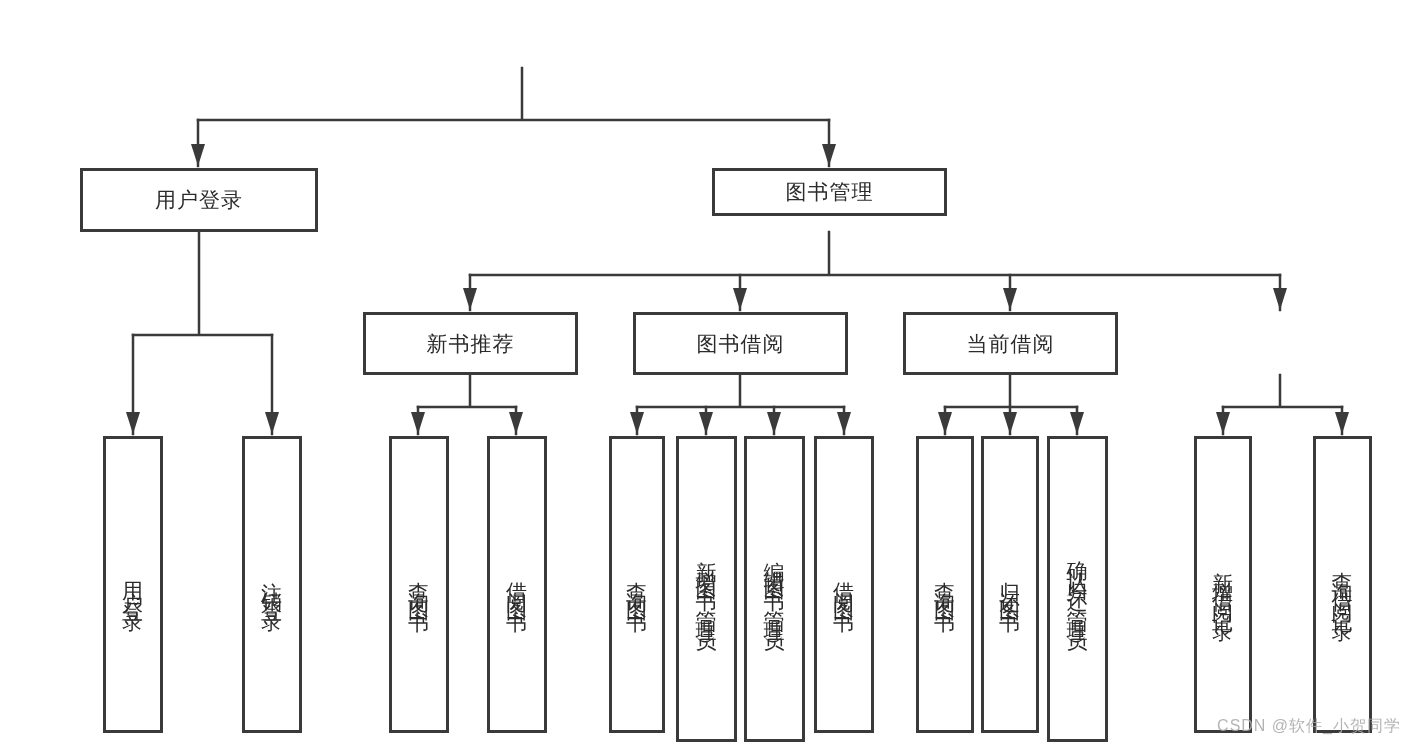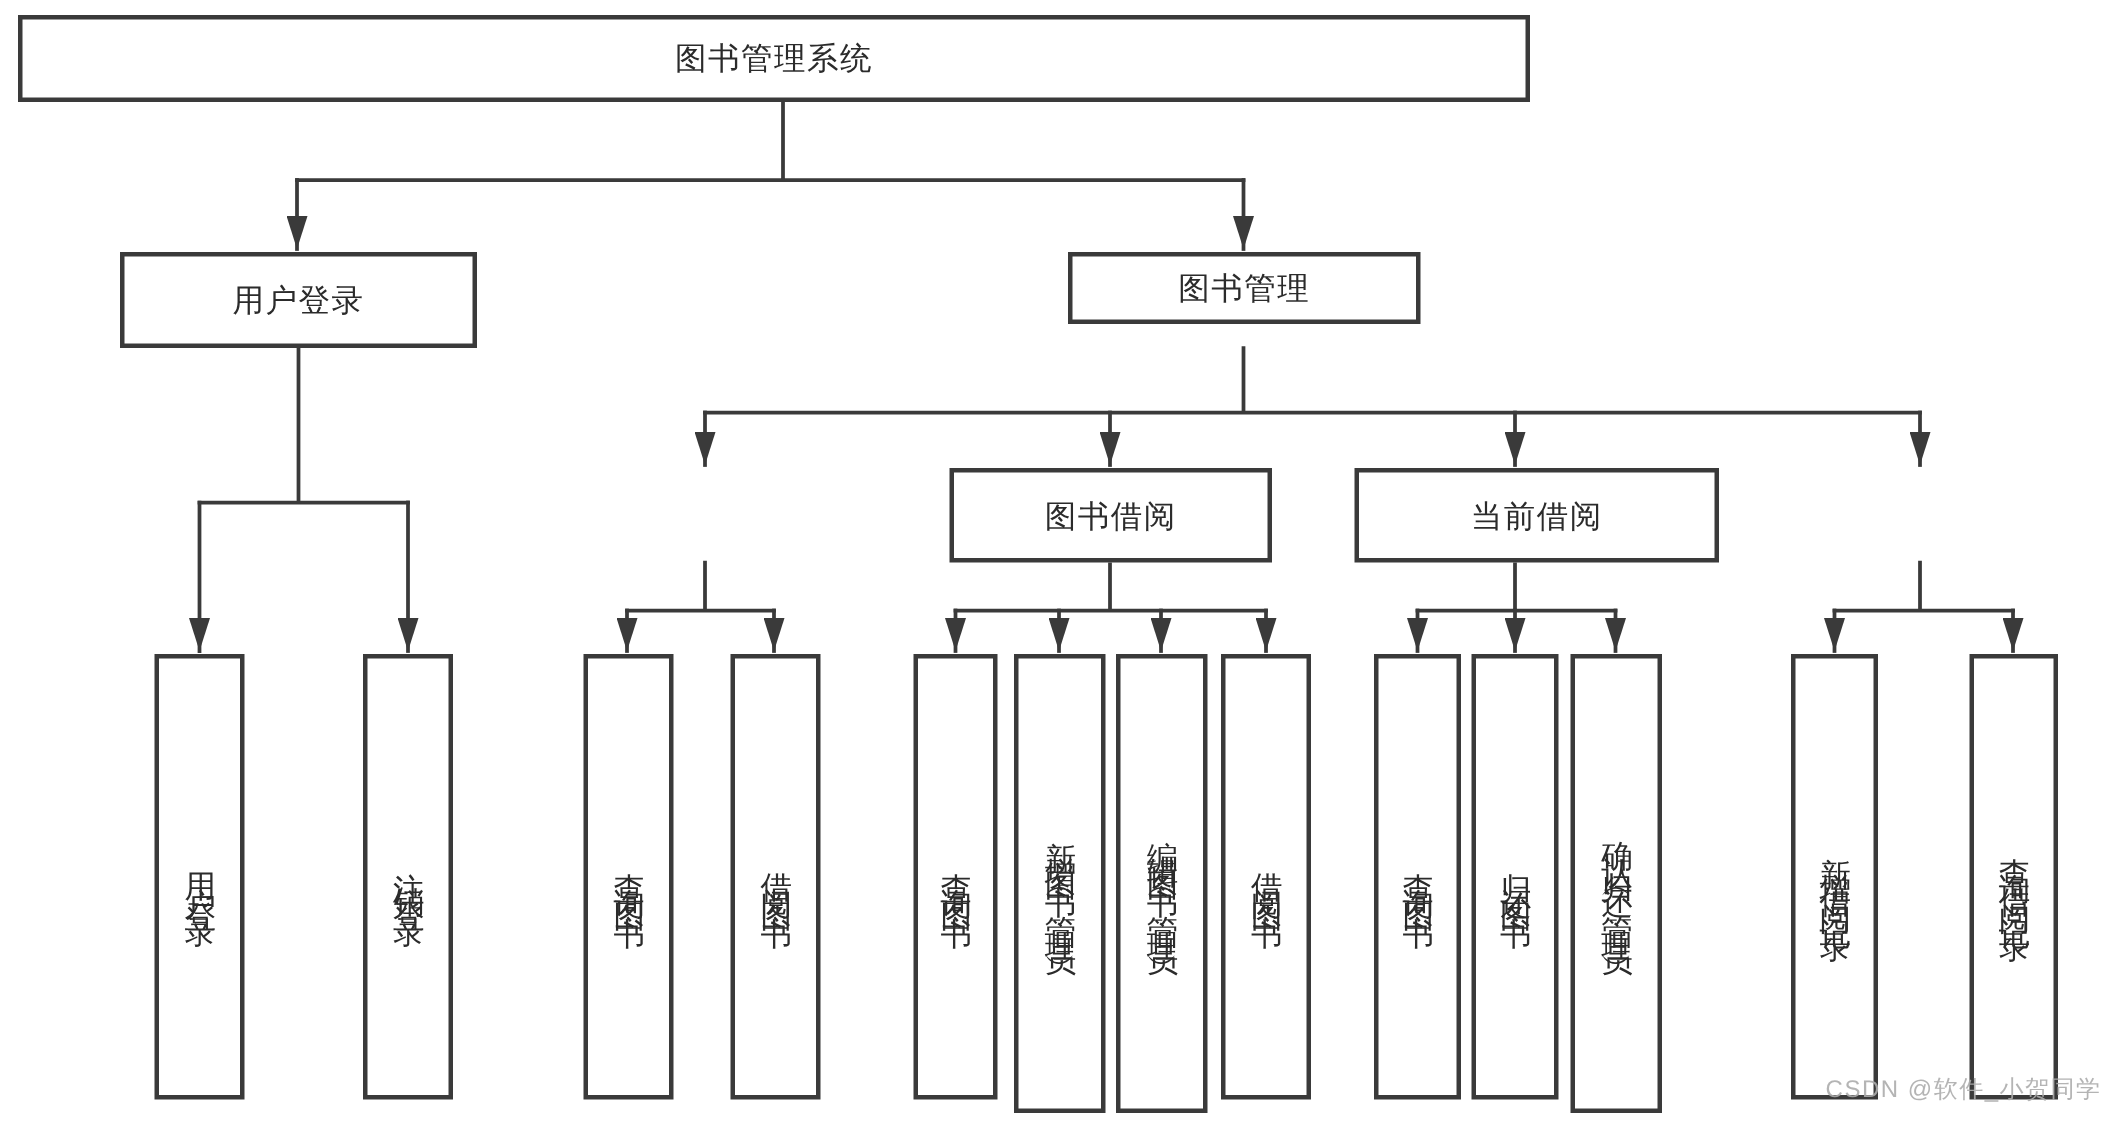--- a/index.html
+++ b/index.html
@@ -95,35 +95,35 @@
         <line x1="1077" y1="407" x2="1077" y2="434" marker-end="url(#ah)"></line>
       </g>
       <g>
         <path d="M1280,375 V407 M1223,407 H1342"></path>
         <line x1="1223" y1="407" x2="1223" y2="434" marker-end="url(#ah)"></line>
         <line x1="1342" y1="407" x2="1342" y2="434" marker-end="url(#ah)"></line>
       </g>
     </g>
   </svg>
 
-  <div class="box" style="left:12px;top:10px;width:1008px;height:58px">
-    <span class="hl">图书管理系统</span>
-  </div>
 
   <div class="box" style="left:80px;top:168px;width:238px;height:64px">
     <span class="hl">用户登录</span>
   </div>
   <div class="box" style="left:712px;top:168px;width:235px;height:48px">
     <span class="hl">图书管理</span>
   </div>
 
+  <div class="box" style="left:363px;top:312px;width:215px;height:63px">
+    <span class="hl">新书推荐</span>
+  </div>
   <div class="box" style="left:633px;top:312px;width:215px;height:63px">
     <span class="hl">图书借阅</span>
   </div>
-  <div class="box" style="left:903px;top:312px;width:243px;height:63px">
+  <div class="box" style="left:903px;top:312px;width:215px;height:63px">
     <span class="hl">当前借阅</span>
   </div>
 
   <div class="box" style="left:103px;top:436px;width:60px;height:297px">
     <span class="vl">用户登录</span>
   </div>
   <div class="box" style="left:242px;top:436px;width:60px;height:297px">
     <span class="vl">注销登录</span>
   </div>
 

